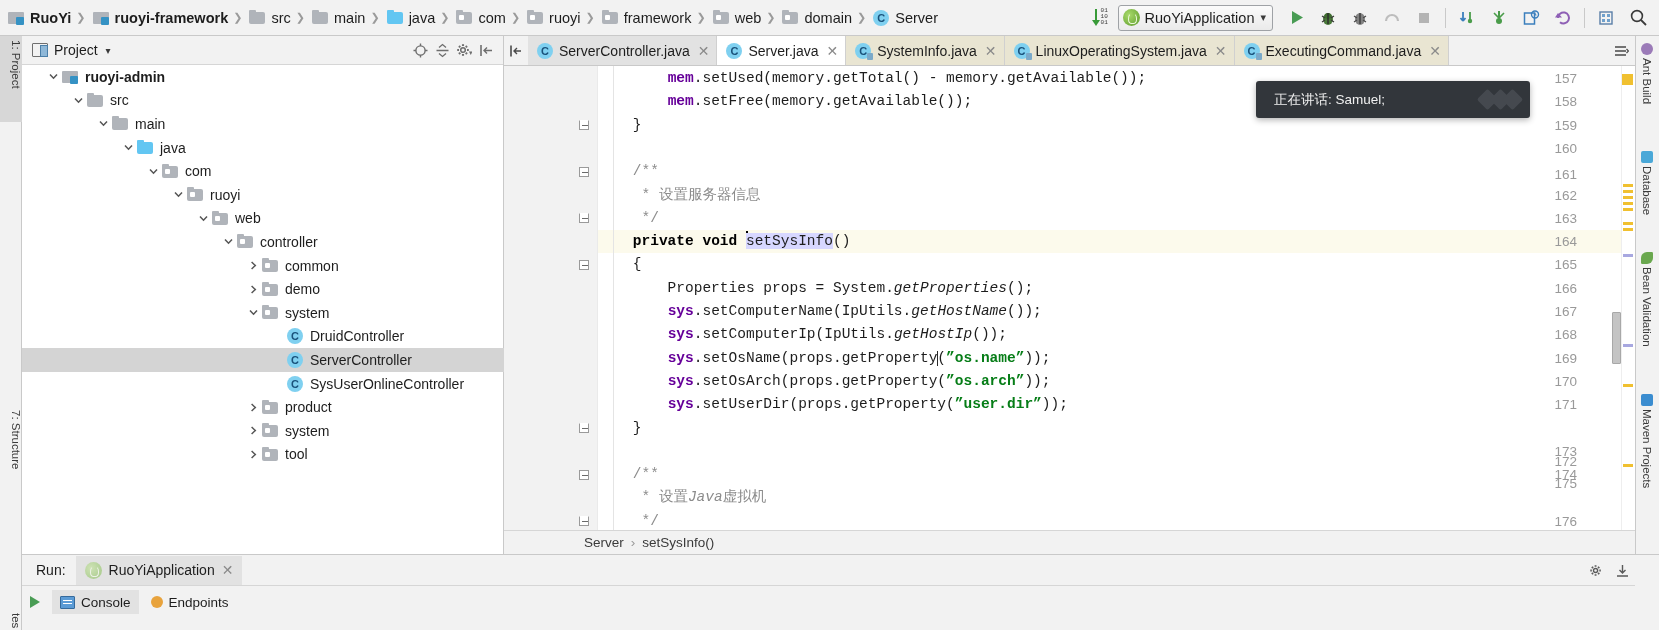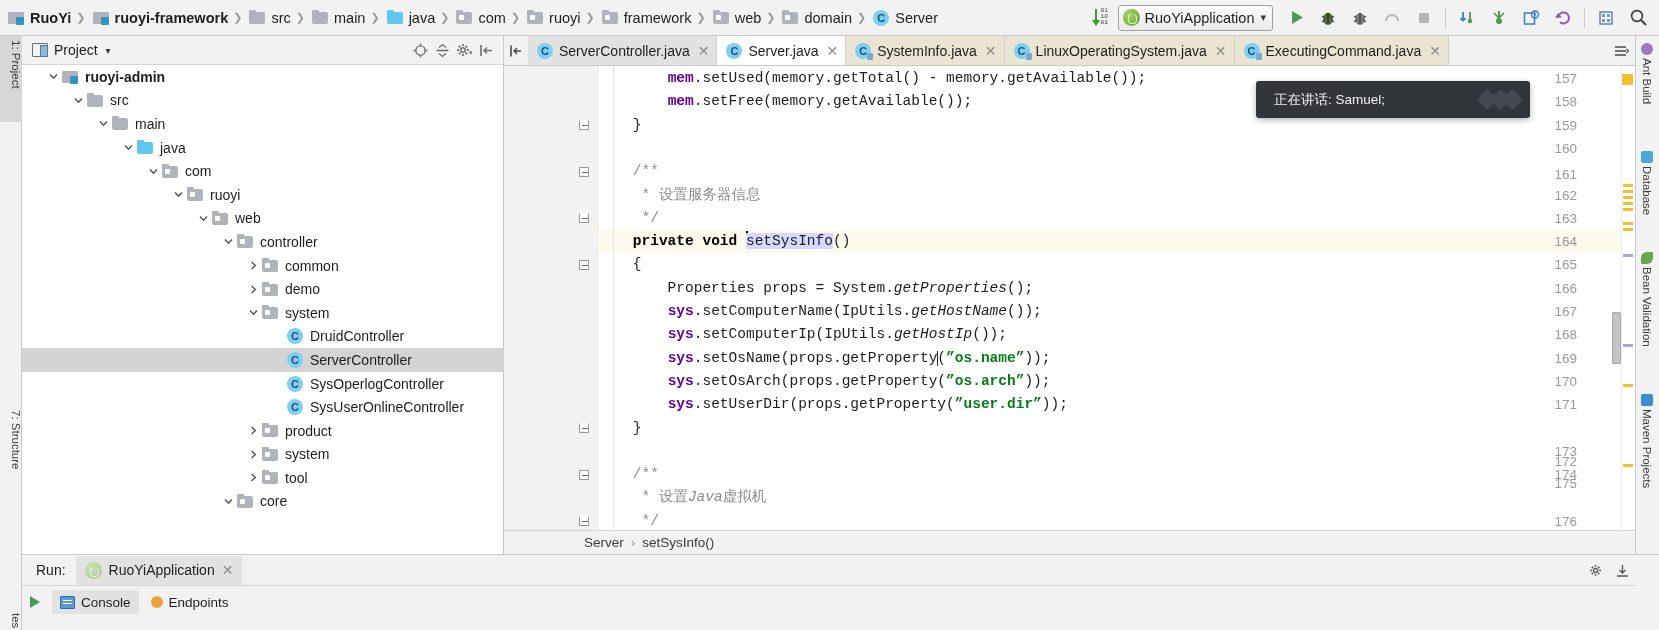--- a/index.html
+++ b/index.html
@@ -545,26 +545,20 @@
         <div class="trow sel">
           <span style="width:247px;flex:none;"></span>
           <span class="tw"></span>
           <span class="ic cls"></span>
           <span class="tlbl">ServerController</span>
         </div>
         <div class="trow">
           <span style="width:247px;flex:none;"></span>
           <span class="tw"></span>
           <span class="ic cls"></span>
-          <span class="tlbl">SysOperlogController</span>
-        </div>
-        <div class="trow">
-          <span style="width:247px;flex:none;"></span>
-          <span class="tw"></span>
-          <span class="ic cls"></span>
           <span class="tlbl">SysUserOnlineController</span>
         </div>
         <div class="trow">
           <span style="width:222px;flex:none;"></span>
           <span class="tw">
             <svg width="11" height="11" viewBox="0 0 11 11">
               <path d="M3.6 2 L7.3 5.5 L3.6 9" stroke="#555" stroke-width="1.5" fill="none"></path>
             </svg>
           </span>
           <span class="ic folder pkg">
@@ -588,32 +582,20 @@
           <span style="width:222px;flex:none;"></span>
           <span class="tw">
             <svg width="11" height="11" viewBox="0 0 11 11">
               <path d="M3.6 2 L7.3 5.5 L3.6 9" stroke="#555" stroke-width="1.5" fill="none"></path>
             </svg>
           </span>
           <span class="ic folder pkg">
             <i class="dot"></i>
           </span>
           <span class="tlbl">tool</span>
-        </div>
-        <div class="trow">
-          <span style="width:197px;flex:none;"></span>
-          <span class="tw">
-            <svg width="11" height="11" viewBox="0 0 11 11">
-              <path d="M2 3.5 L5.5 7.2 L9 3.5" stroke="#555" stroke-width="1.5" fill="none"></path>
-            </svg>
-          </span>
-          <span class="ic folder pkg">
-            <i class="dot"></i>
-          </span>
-          <span class="tlbl">core</span>
         </div>
       </div>
   </div>
 
   <div class="editor-wrap">
     <div class="tabbar" id="tabbar">
       <div class="tab-pin">
         <svg width="14" height="14" viewBox="0 0 14 14">
             <path d="M2 1.5 L2 12.5" stroke="#4a4a4a" stroke-width="1.6"></path>
             <path d="M12 7 L5 7 M8 4 L5 7 L8 10" stroke="#4a4a4a" stroke-width="1.4" fill="none"></path>

